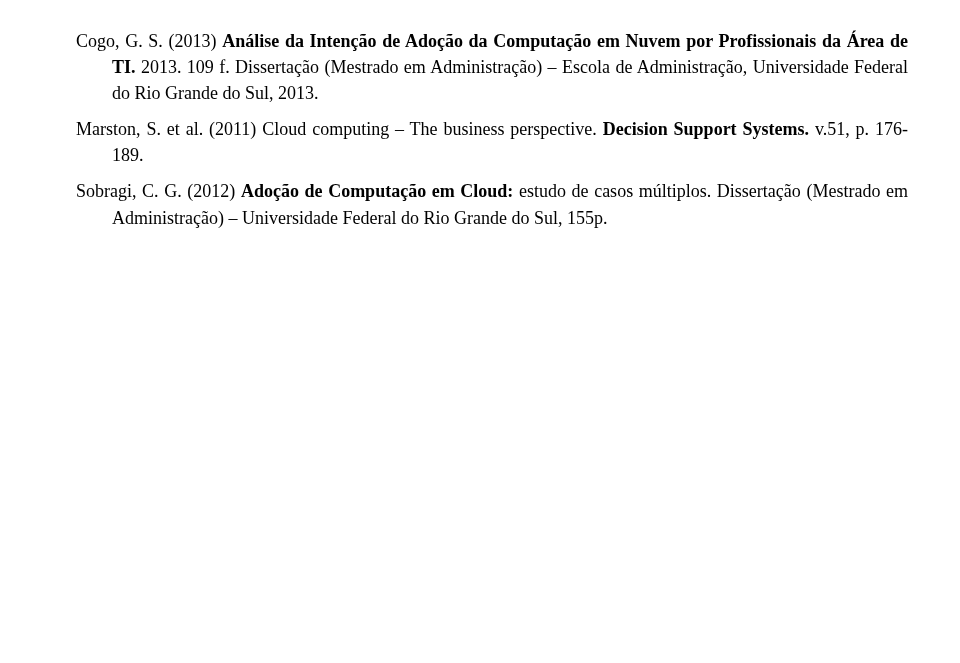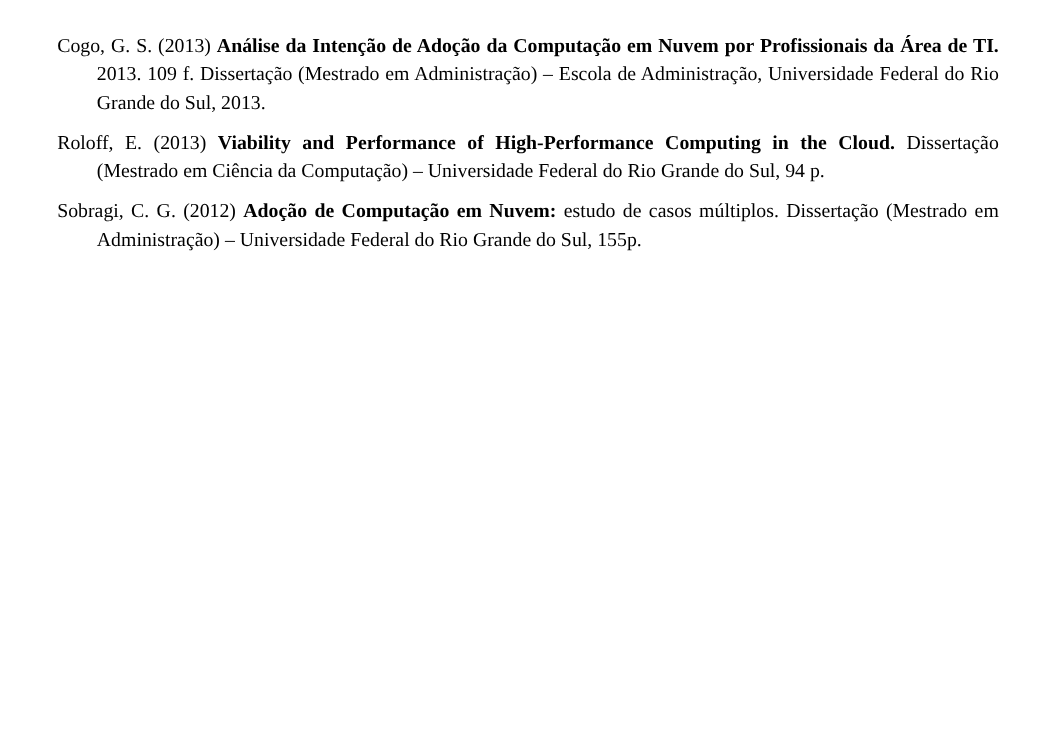--- a/index.html
+++ b/index.html
@@ -10,21 +10,21 @@
     body {
       width: 960px;
       min-height: 663px;
       background: #ffffff;
       font-family: "Times New Roman", Times, serif;
       font-size: 18px;
       color: #000000;
       line-height: 1.45;
     }
     .page-content {
-      padding: 28px 52px 28px 52px;
+      padding: 28px 52px 28px 76px;
     }
     .reference-block {
       margin-bottom: 10px;
       text-align: justify;
     }
     .reference-block p {
       text-indent: -36px;
       padding-left: 36px;
       margin-bottom: 8px;
     }
@@ -36,29 +36,29 @@
 <body>
 
 <div class="page-content">
 
   <div class="reference-block">
     <p>
       Cogo, G. S. (2013) <strong>Análise da Intenção de Adoção da Computação em Nuvem por Profissionais da Área de TI.</strong> 2013. 109 f. Dissertação (Mestrado em Administração) – Escola de Administração, Universidade Federal do Rio Grande do Sul, 2013.
     </p>
   </div>
 
+  <div class="reference-block">
+    <p>
+      Marston, S. et al. (2011) Cloud computing – The business perspective. <strong>Decision Support Systems.</strong> v.51, p. 176-189.
+    </p>
+  </div>
+
 
 
   <div class="reference-block">
     <p>
-      Roloff, E. (2013) <strong>Viability and Performance of High-Performance Computing in the Cloud.</strong> Dissertação (Mestrado em Ciência da Computação) – Universidade Federal do Rio Grande do Sul, 94 p.
-    </p>
-  </div>
-
-  <div class="reference-block">
-    <p>
-      Sobragi, C. G. (2012) <strong>Adoção de Computação em Nuvem:</strong> estudo de casos múltiplos. Dissertação (Mestrado em Administração) – Universidade Federal do Rio Grande do Sul, 155p.
+      Sobragi, C. G. (2012) <strong>Adoção de Computação em Cloud:</strong> estudo de casos múltiplos. Dissertação (Mestrado em Administração) – Universidade Federal do Rio Grande do Sul, 155p.
     </p>
   </div>
 
 
 
 </div>
 
 </body></html>

